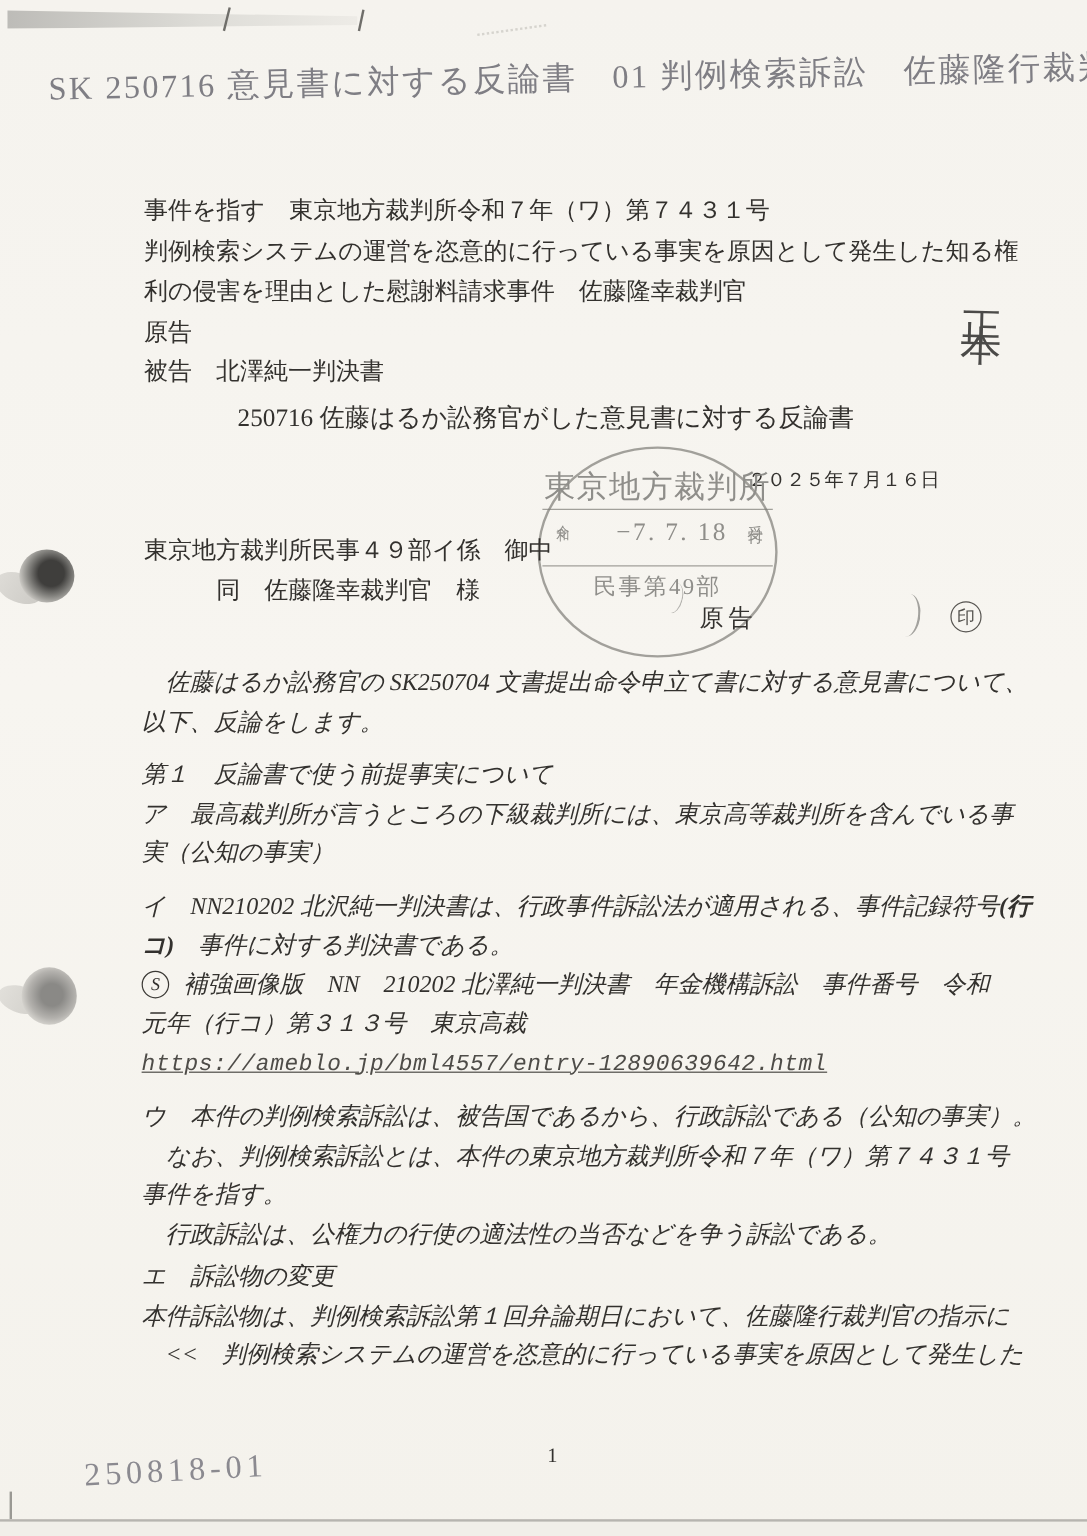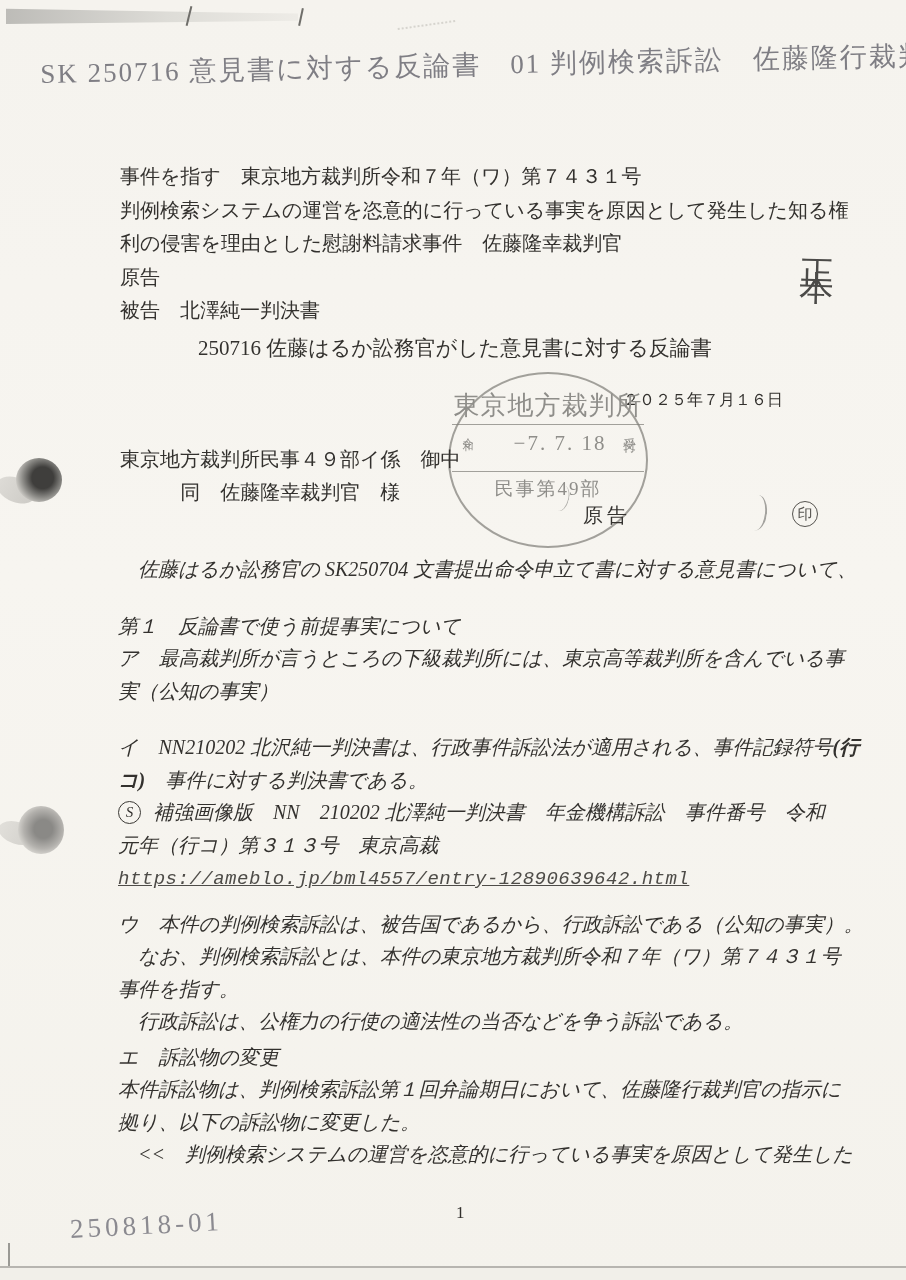--- a/index.html
+++ b/index.html
@@ -36,21 +36,21 @@
   .hw-copy{left:794px;top:232px;writing-mode:vertical-rl;font-size:34px;color:#4b4a48;
     letter-spacing:12px;transform:rotate(1.5deg);}
   
   .case-block{left:120px;top:160px;font-size:20px;line-height:33.5px;}
   .doc-title{left:198px;top:334px;font-size:21px;}
   .date-line{left:623px;top:390px;font-size:16px;}
   .addr-block{left:120px;top:443px;font-size:20px;line-height:33px;text-align:center;}
   .signer{left:583px;top:502px;font-size:20px;letter-spacing:4px;}
   .body-block{left:118px;top:553px;font-size:20px;line-height:32.5px;width:740px;font-style:italic;}
   .line{white-space:nowrap;}
-  .gap-lg{margin-top:24px;}
+  .gap-lg{margin-top:12px;}
   .gap-md{margin-top:12px;}
   .gap-sm{margin-top:3px;}
   .bold{font-weight:bold;}
   .url{font-family:"Liberation Mono","DejaVu Sans Mono",monospace;font-size:19px;color:#4e4c48;
     text-decoration:underline;letter-spacing:.5px;}
   .pagenum{left:456px;top:1203px;font-size:17px;}
   
   .stamp{left:448px;top:372px;width:196px;height:172px;border:2px solid rgba(125,124,118,.7);
     border-radius:50%;color:#8f8e8a;}
   .stamp .court{position:absolute;top:14px;left:0;width:100%;text-align:center;font-size:26px;letter-spacing:1px;}
@@ -117,20 +117,21 @@
     <div class="line">同　佐藤隆幸裁判官　様</div>
   </div>
 
   <div class="abs signer">原告</div>
   <div class="abs paren paren-sm"></div>
   <div class="abs paren paren-lg"></div>
   <div class="abs circle-mark seal">印</div>
 
   <div class="abs body-block">
     <div class="line">　佐藤はるか訟務官の SK250704 文書提出命令申立て書に対する意見書について、</div>
+    <div class="line">以下、反論をします。</div>
 
     <div class="line gap-lg">第１　反論書で使う前提事実について</div>
     <div class="line">ア　最高裁判所が言うところの下級裁判所には、東京高等裁判所を含んでいる事</div>
     <div class="line">実（公知の事実）</div>
 
     <div class="line gap-lg"><span>イ　NN210202 北沢純一判決書は、行政事件訴訟法が適用される、事件記録符号</span><span class="bold">(行</span></div>
     <div class="line"><span class="bold">コ)</span><span>　事件に対する判決書である。</span></div>
     <div class="line refline">
       <span class="circle-mark smark">S</span>
       <span>補強画像版　NN　210202 北澤純一判決書　年金機構訴訟　事件番号　令和</span>
@@ -138,19 +139,18 @@
     <div class="line">元年（行コ）第３１３号　東京高裁</div>
     <div class="line"><span class="url">https://ameblo.jp/bml4557/entry-12890639642.html</span></div>
 
     <div class="line gap-md">ウ　本件の判例検索訴訟は、被告国であるから、行政訴訟である（公知の事実）。</div>
     <div class="line">　なお、判例検索訴訟とは、本件の東京地方裁判所令和７年（ワ）第７４３１号</div>
     <div class="line">事件を指す。</div>
     <div class="line">　行政訴訟は、公権力の行使の適法性の当否などを争う訴訟である。</div>
 
     <div class="line gap-sm">エ　訴訟物の変更</div>
     <div class="line">本件訴訟物は、判例検索訴訟第１回弁論期日において、佐藤隆行裁判官の指示に</div>
-    <div class="line">拠り、以下の訴訟物に変更した。</div>
     <div class="line">　&lt;&lt;　判例検索システムの運営を恣意的に行っている事実を原因として発生した</div>
   </div>
 
   <div class="abs pagenum">1</div>
 
 </div>
 
 </body></html>

